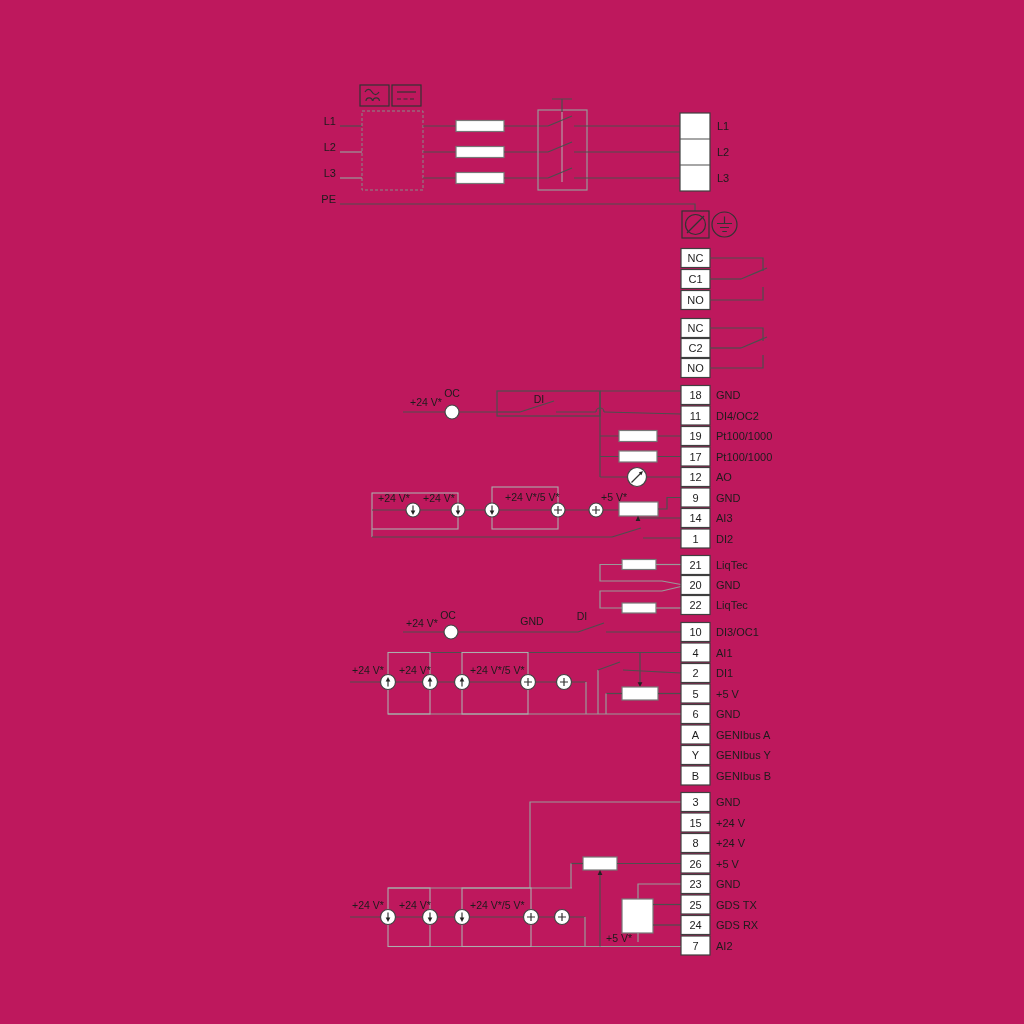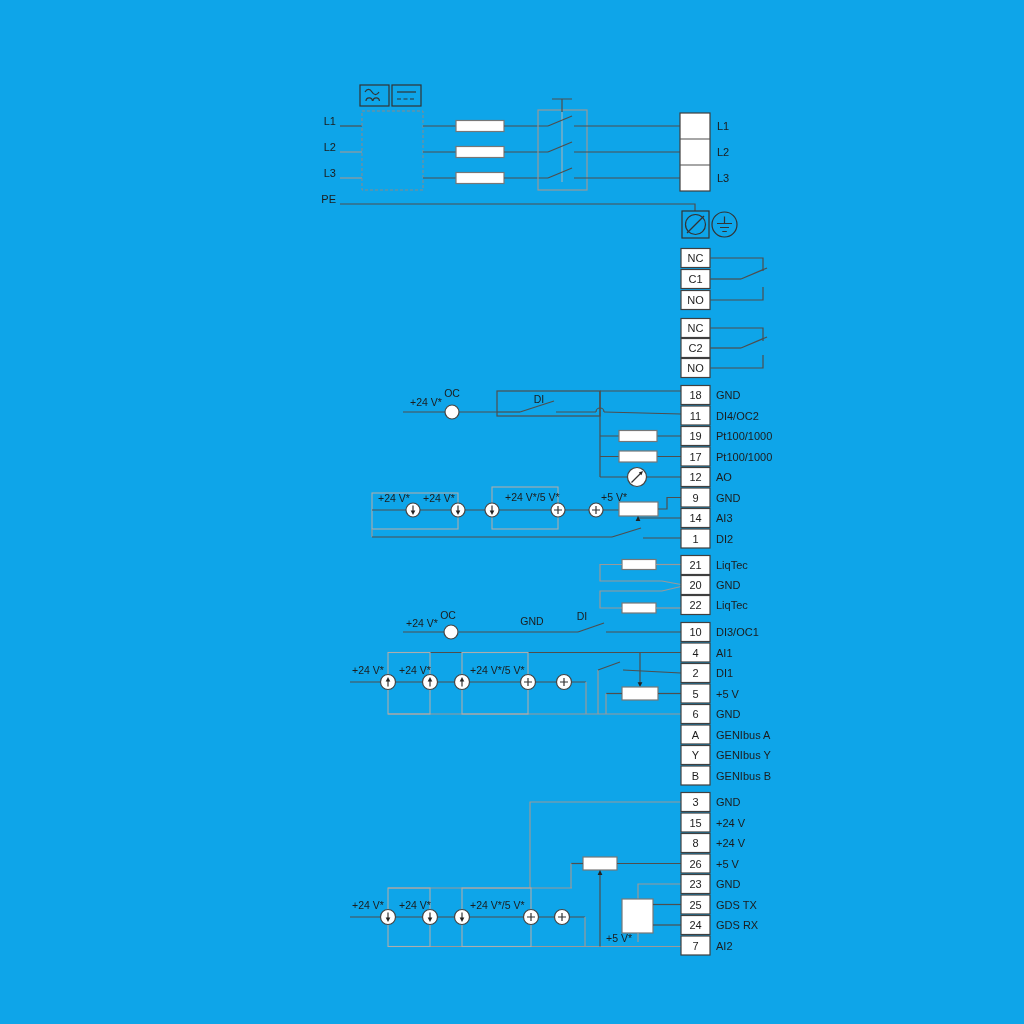--- a/index.html
+++ b/index.html
@@ -1,16 +1,16 @@
 <!DOCTYPE html>
 <html><head>
 <meta charset="utf-8">
 <style>
   html,body{margin:0;padding:0;background:#fff;}
-  .stage{position:relative;width:1024px;height:1024px;background:#0ea5e9;overflow:hidden;}
+  .stage{position:relative;width:1024px;height:1024px;background:#be185d;overflow:hidden;}
   svg text{font-family:"Liberation Sans",sans-serif;fill:#1c1c1c;}
   .tl{font-size:11px;}
   .ta{font-size:10.5px;}
   .mid{text-anchor:middle;}
   .end{text-anchor:end;}
   .w{stroke:#4e4e4e;stroke-width:1.2;fill:none;}
   .wg{stroke:#9a9a9a;stroke-width:1.2;fill:none;}
   .wd{stroke:#777;stroke-width:1.2;fill:#fff;}
   .cell{stroke:#3f3f3f;stroke-width:1.2;fill:#fff;}
   .box{stroke:#adadad;stroke-width:1.1;fill:none;}

